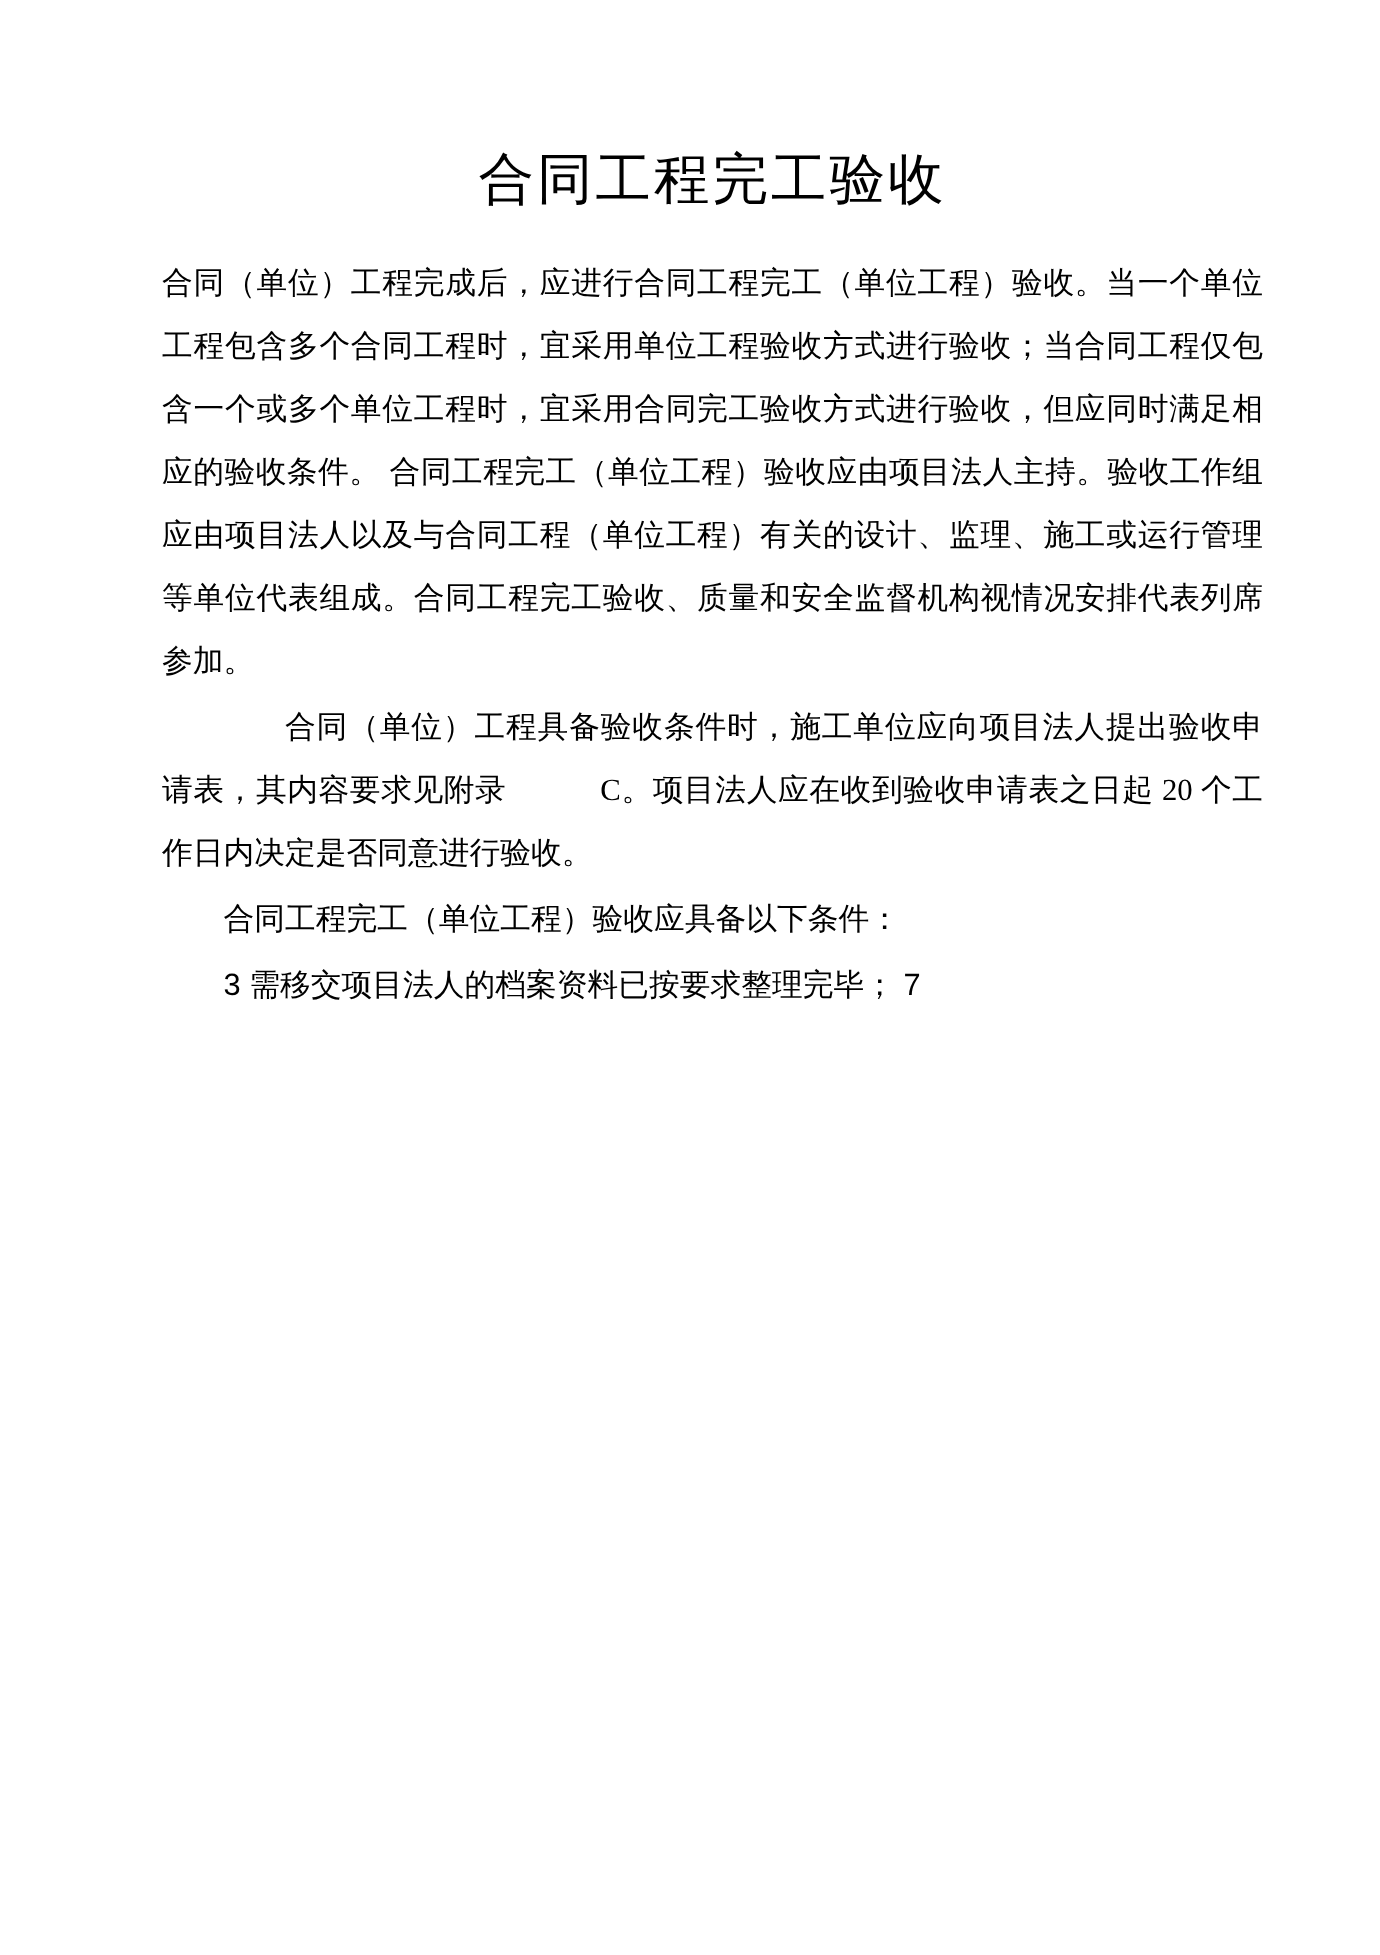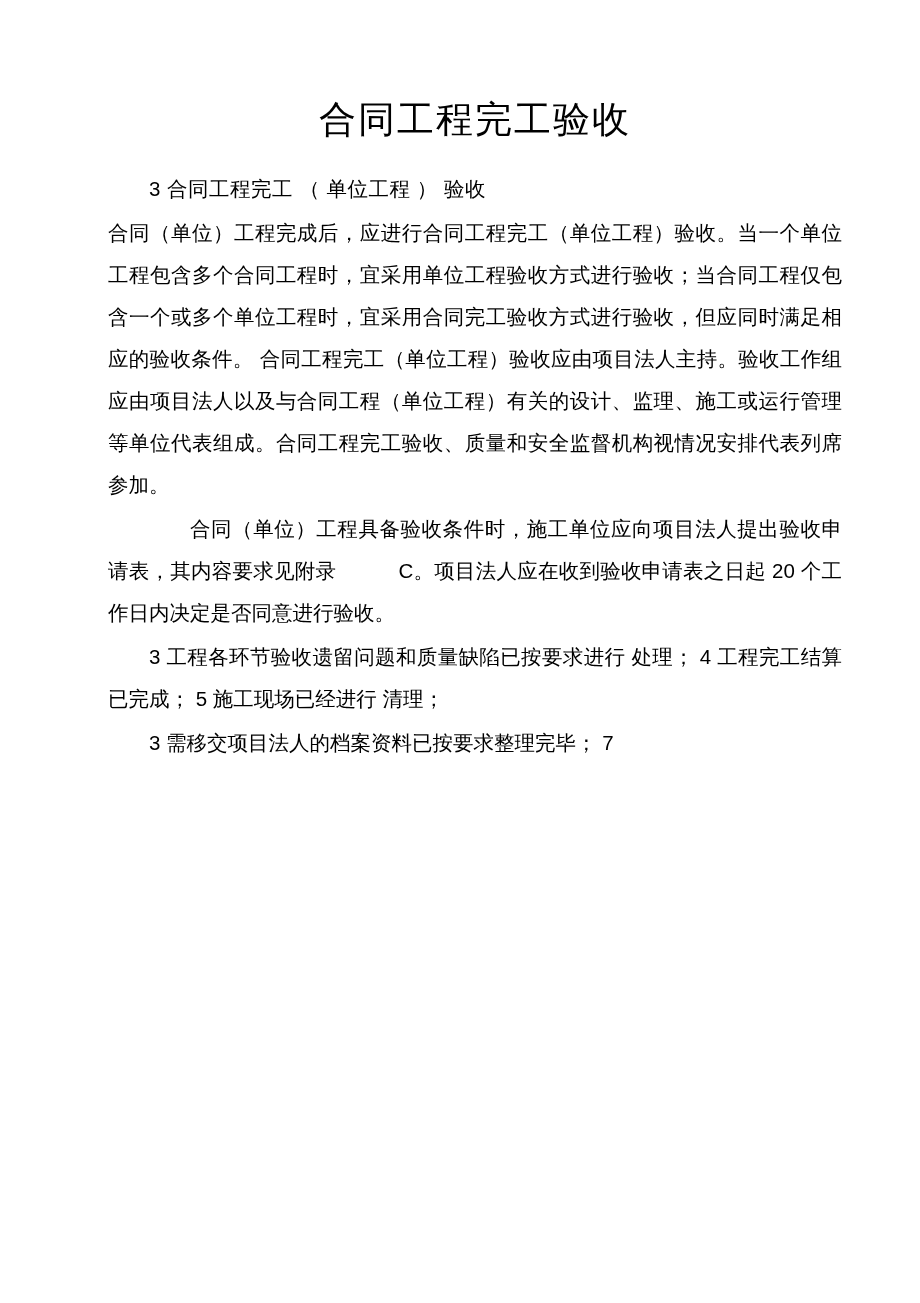--- a/index.html
+++ b/index.html
@@ -34,41 +34,40 @@
     margin-top: 26px;
     font-size: 20.5px;
     line-height: 42px;
   }
   .p {
     margin: 0;
     text-align: justify;
     text-justify: inter-ideograph;
   }
   .indent-1 { text-indent: 2em; }
-  .indent-2 { text-indent: 4em; }
+  .indent-2 { text-indent: 4em; font-family: Liberation Serif, serif; }
   .tight { letter-spacing: 0px; }
   .spaced { letter-spacing: 0.5px; }
   .gap-sm { margin-top: 2px; }
 </style>
 </head>
 <body>
 
 <div class="page">
 
   <h1 class="doc-title">合同工程完工验收</h1>
 
   <div class="body-block">
 
 
-    <p class="p indent-1 spaced gap-sm">3 合同工程完工 （ 单位工程 ） 验收</p>
 
     <p class="p tight gap-sm">合同（单位）工程完成后，应进行合同工程完工（单位工程）验收。当一个单位工程包含多个合同工程时，宜采用单位工程验收方式进行验收；当合同工程仅包含一个或多个单位工程时，宜采用合同完工验收方式进行验收，但应同时满足相应的验收条件。 合同工程完工（单位工程）验收应由项目法人主持。验收工作组应由项目法人以及与合同工程（单位工程）有关的设计、监理、施工或运行管理等单位代表组成。合同工程完工验收、质量和安全监督机构视情况安排代表列席参加。</p>
 
     <p class="p indent-2 tight gap-sm">合同（单位）工程具备验收条件时，施工单位应向项目法人提出验收申请表，其内容要求见附录　　　C。项目法人应在收到验收申请表之日起 20 个工作日内决定是否同意进行验收。</p>
 
+    <p class="p indent-1 gap-sm">合同工程完工（单位工程）验收应具备以下条件：</p>
 
 
-    <p class="p indent-1 gap-sm">3 工程各环节验收遗留问题和质量缺陷已按要求进行 处理； 4 工程完工结算已完成； 5 施工现场已经进行 清理；</p>
 
     <p class="p indent-1 gap-sm">3 需移交项目法人的档案资料已按要求整理完毕； 7</p>
 
   </div>
 </div>
 
 </body></html>

